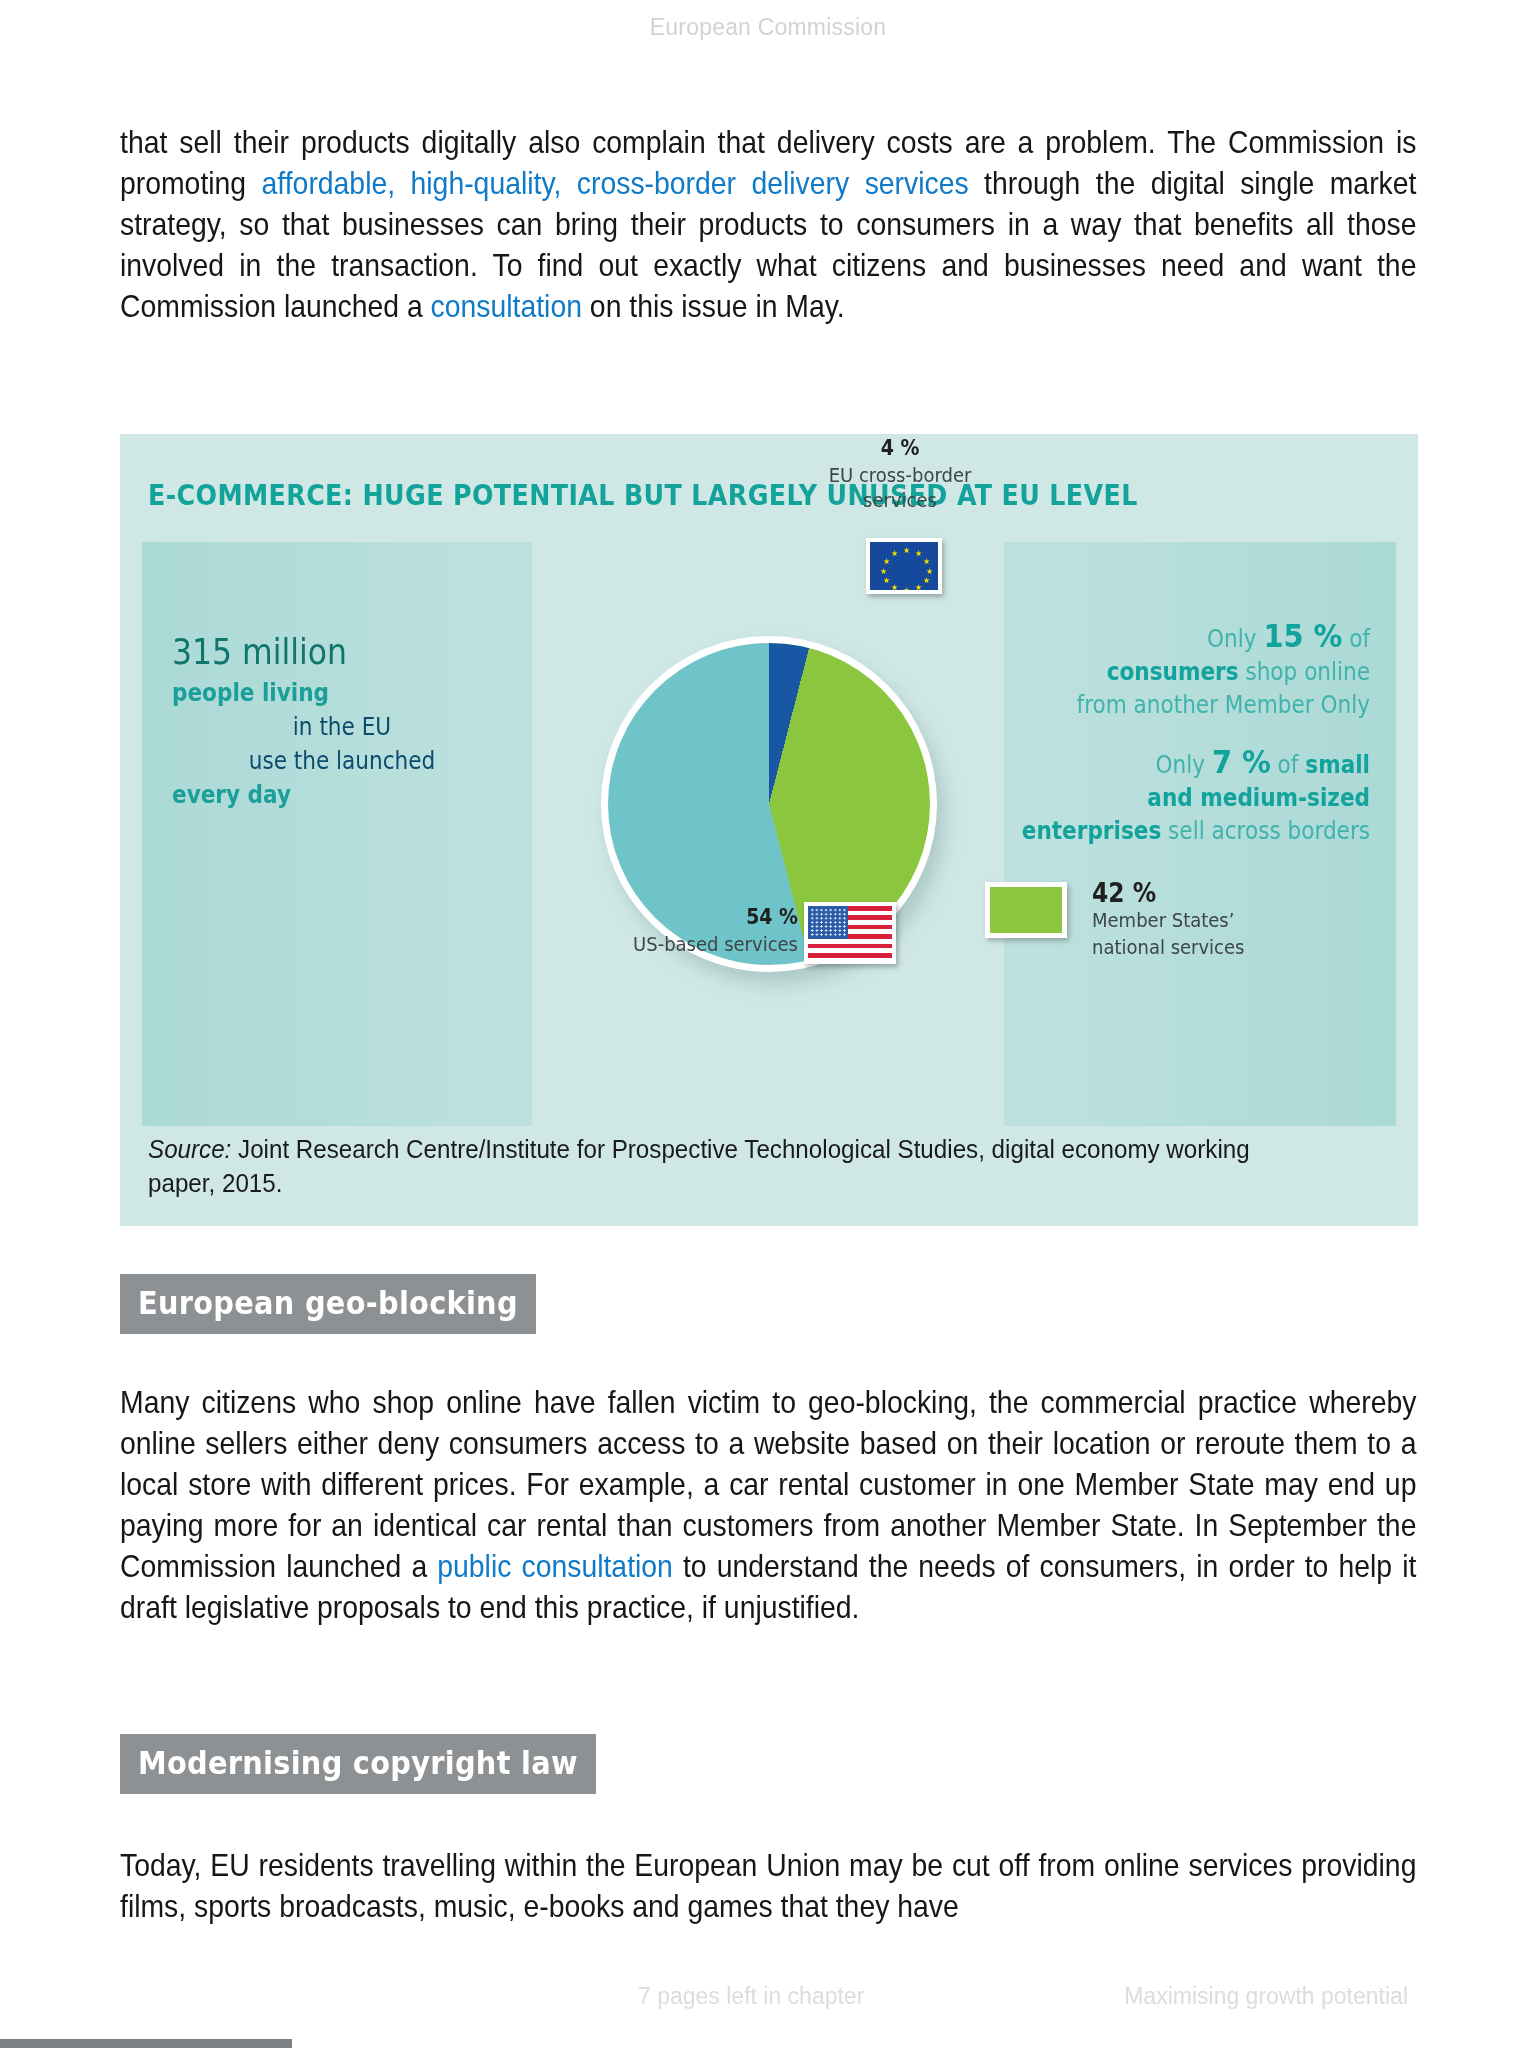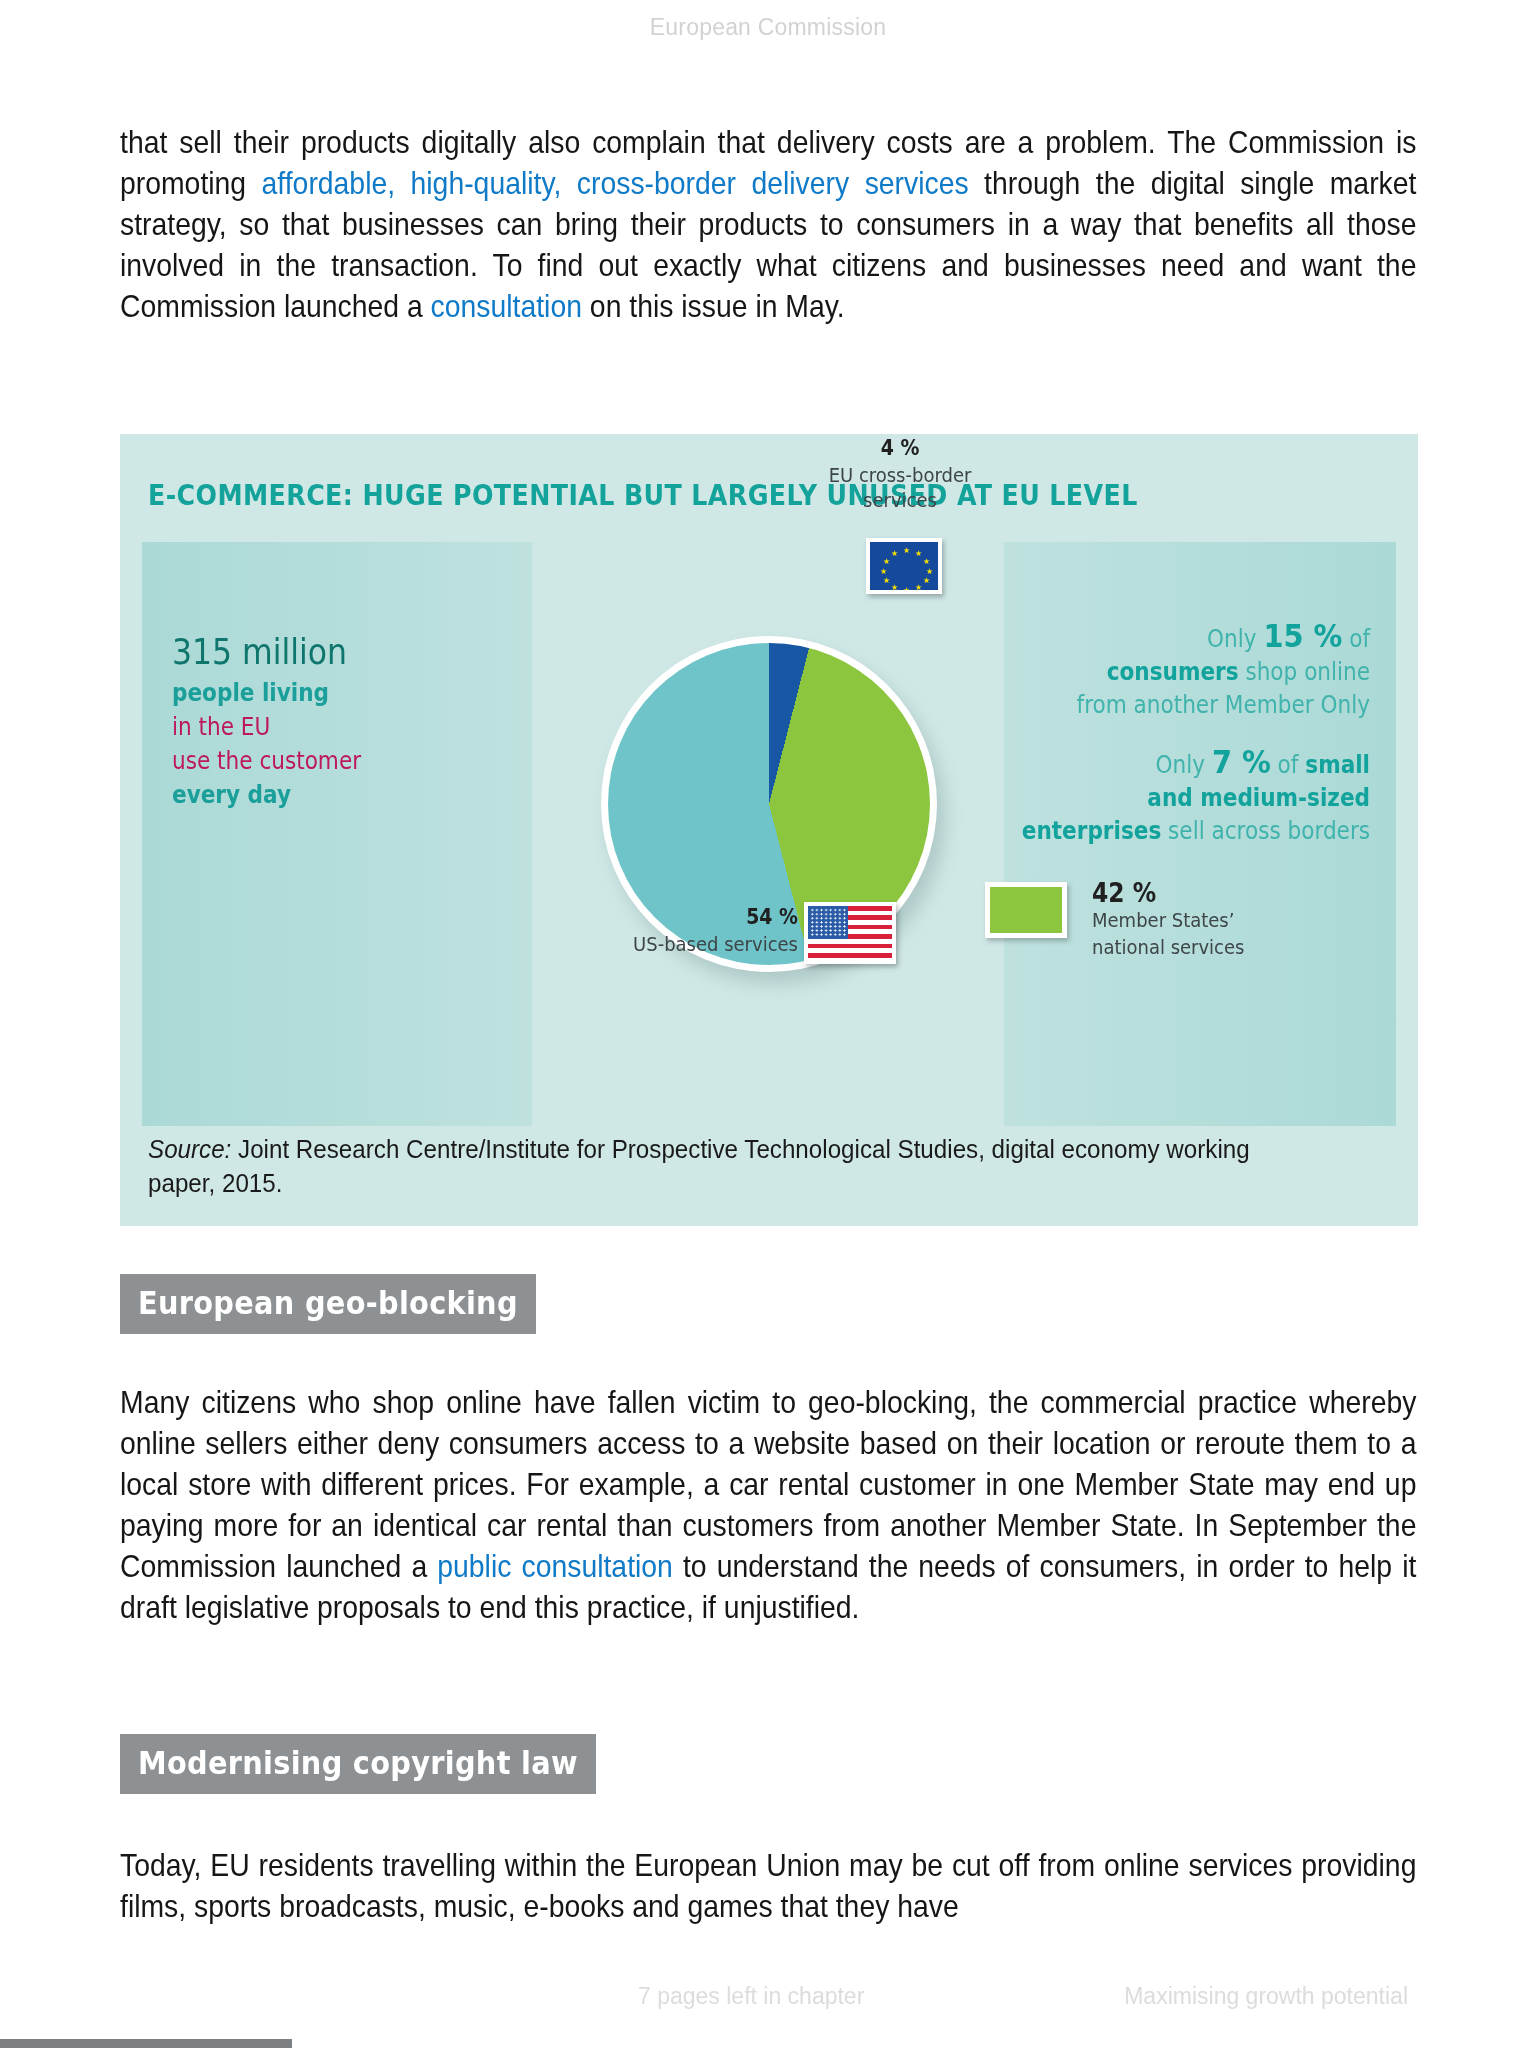--- a/index.html
+++ b/index.html
@@ -239,21 +239,21 @@
     line-height: 34px;
   }
   .stat-left .big {
     display: block;
     font-size: 35px;
     line-height: 44px;
     color: #0f766e;
     margin-bottom: 2px;
   }
   .stat-left .b { font-weight: bold; display: block; font-size: 24px; }
-  .stat-left .n { display: block; font-size: 24px; color: #be185d; }
+  .stat-left .n { display: block; font-size: 24px; color: #0c4a6e; text-align: center; }
 
   
   .stat-right {
     position: absolute;
     right: 48px;
     width: 430px;
     text-align: right;
     font-family: "DejaVu Sans Condensed", "DejaVu Sans", sans-serif;
     color: #3fb3ac;
     font-size: 24px;
@@ -336,21 +336,21 @@
 
     <div class="band left"></div>
     <div class="band right"></div>
 
     <div class="ig-title">E-COMMERCE: HUGE POTENTIAL BUT LARGELY UNUSED AT EU LEVEL</div>
 
     <div class="stat-left">
       <span class="big">315 million</span>
       <span class="b">people living</span>
       <span class="n">in the EU</span>
-      <span class="n">use the customer</span>
+      <span class="n">use the launched</span>
       <span class="b">every day</span>
     </div>
 
     <div class="stat-right one">
       <div><span>Only </span><span class="num">15 %</span><span> of</span></div>
       <div><span class="b">consumers</span><span> shop online</span></div>
       <div>from another Member Only</div>
     </div>
 
     <div class="stat-right two">

